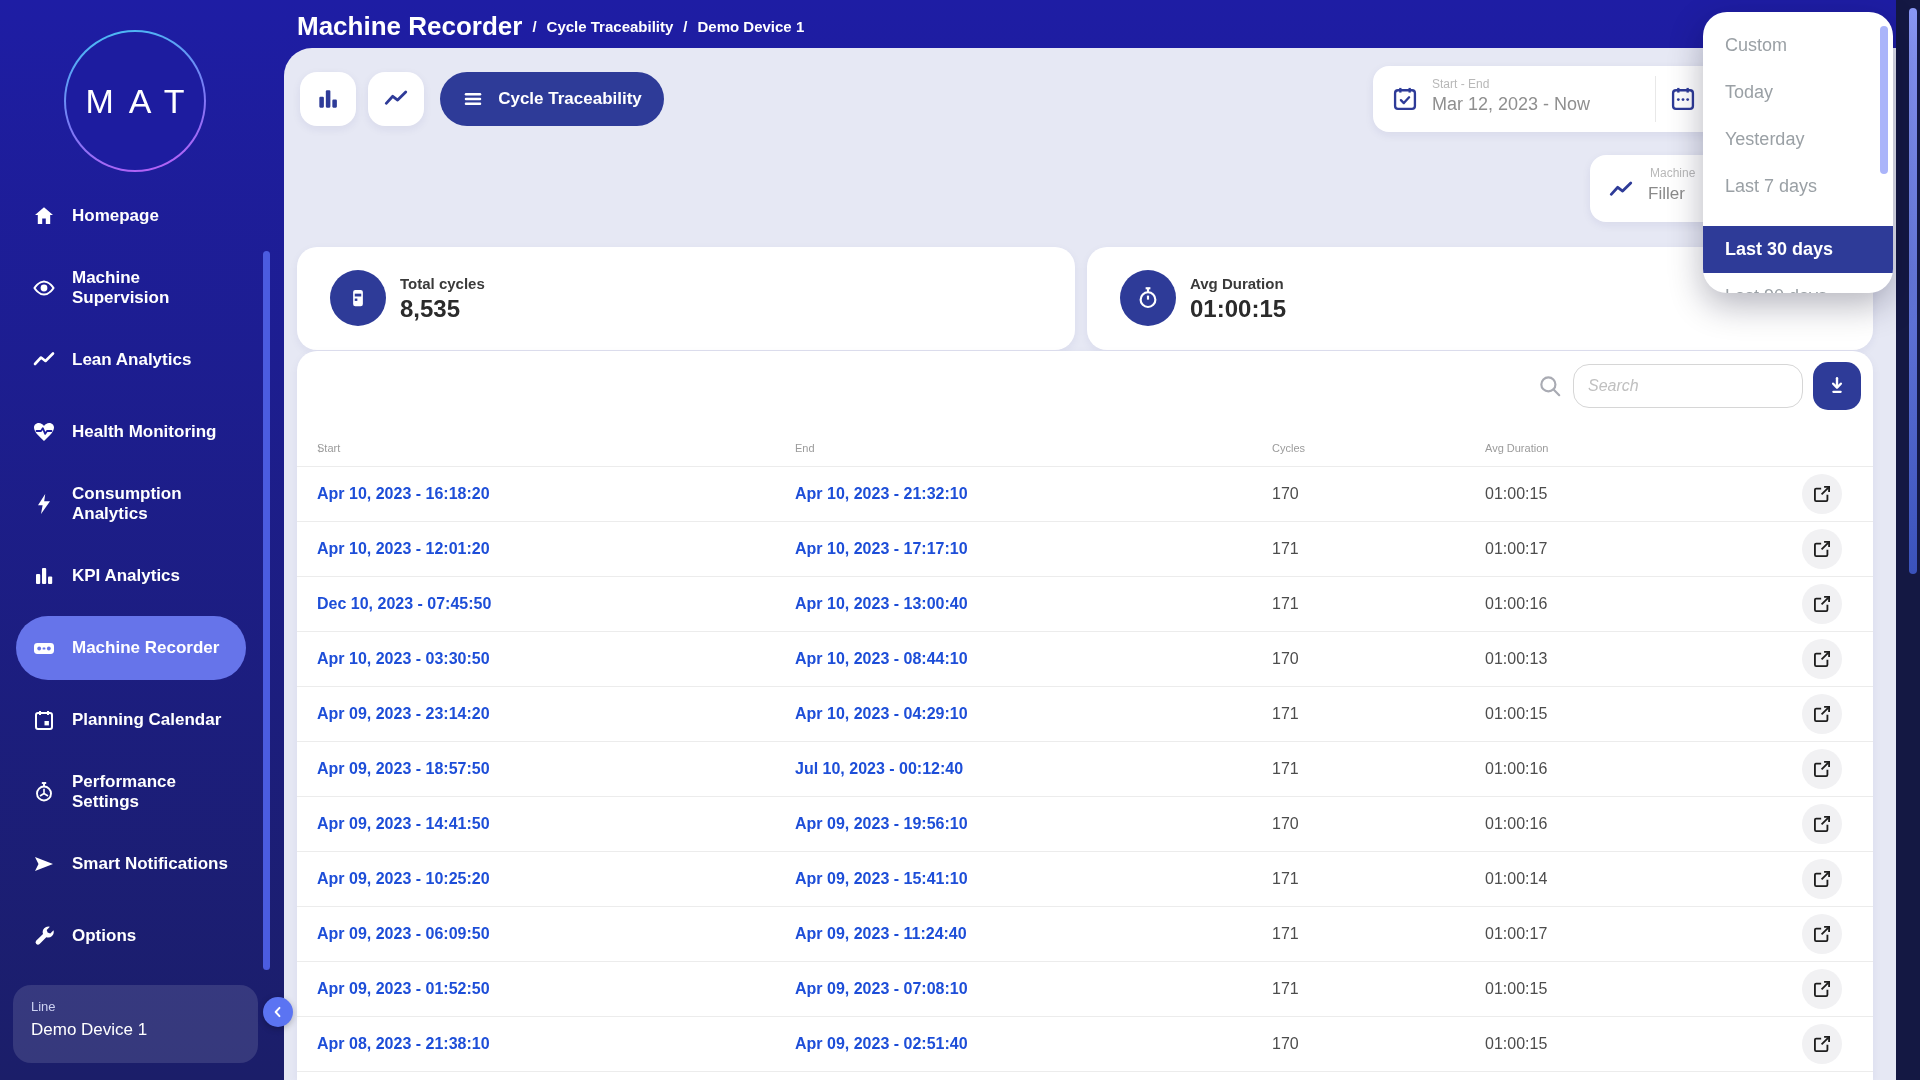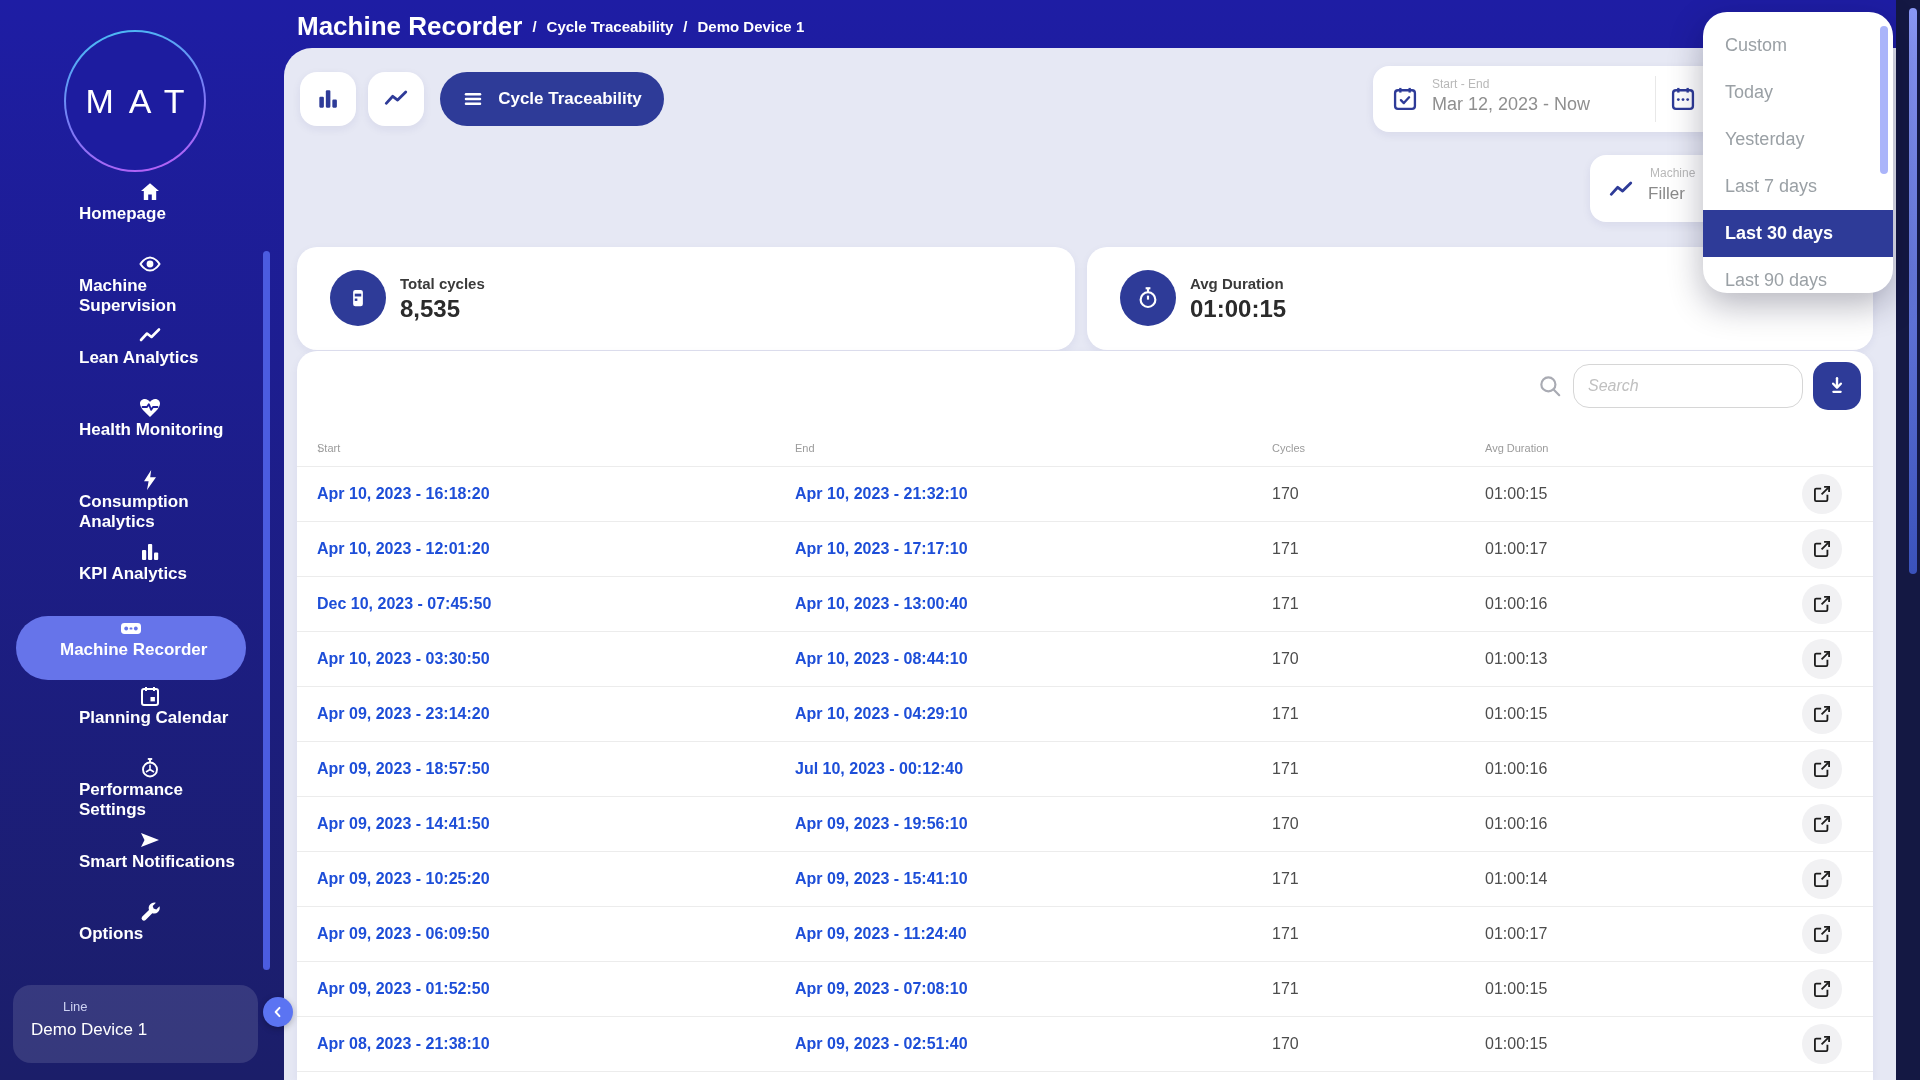--- a/index.html
+++ b/index.html
@@ -9,30 +9,30 @@
 
   
   .sidebar { position:absolute; left:0; top:0; width:284px; height:788px; }
   .logo { position:absolute; left:64px; top:30px; width:142px; height:142px; border-radius:50%;
     border:2px solid transparent;
     background:linear-gradient(#1d1c9f,#1d1c9f) padding-box,
                linear-gradient(165deg,#45c4f5 0%,#7a7af5 55%,#c05cf7 100%) border-box;
     display:flex; align-items:center; justify-content:center; }
   .logo span { color:#fff; font-size:34px; letter-spacing:15px; text-indent:15px; font-weight:400; }
   .nav { position:absolute; top:180px; left:0; width:284px; }
-  .nav-item { height:72px; display:flex; align-items:center; padding-left:32px; cursor:pointer;flex-direction:column; }
+  .nav-item { height:72px; display:flex; align-items:center; padding-left:32px; cursor:pointer; }
   .nav-item .nicon { width:24px; height:24px; flex:0 0 24px; margin-right:16px; }
   .nav-item .nlabel { color:#fff; font-size:17px; font-weight:700; line-height:1.15; width:158px; }
   .nav-item.active { background:#6674ea; border-radius:32px; margin:4px 38px 4px 16px;
     height:64px; padding-left:16px; }
   .side-scroll { position:absolute; left:263px; top:251px; width:7px; height:719px;
     border-radius:4px; background:#4b5ce0; }
   .device-card { position:absolute; left:13px; top:985px; width:245px; height:78px;
     border-radius:18px; background:rgba(255,255,255,0.12); color:#fff; padding:14px 18px; }
-  .device-card .dlabel { font-size:13px; color:#cdd2f2;margin-left:32px; }
+  .device-card .dlabel { font-size:13px; color:#cdd2f2; }
   .device-card .dvalue { font-size:17px; margin-top:6px; }
   .collapse-btn { position:absolute; left:263px; top:997px; width:30px; height:30px; border-radius:50%;
     background:#5b74f2; display:flex; align-items:center; justify-content:center; z-index:30; cursor:pointer;
     box-shadow:0 2px 6px rgba(0,0,0,0.25); }
 
   
   .breadcrumb { position:absolute; left:297px; top:8px; height:36px; display:flex;
     align-items:center; gap:10px; color:#fff; z-index:2; }
   .breadcrumb .title { font-size:26px; font-weight:800; }
   .breadcrumb .sep { font-size:15px; font-weight:600; }
@@ -83,21 +83,21 @@
   .trow .c-start, .trow .c-end { font-size:16px; font-weight:700; color:#1d4ed8; }
   .trow .c-cycles, .trow .c-avg { font-size:16px; color:#4c4c4c; }
   .act-btn { position:absolute; left:1505px; top:7px; width:40px; height:40px; border-radius:50%;
     background:#f1f1f3; display:flex; align-items:center; justify-content:center; cursor:pointer; }
 
   
   .dropdown { position:absolute; left:1703px; top:12px; width:190px; height:281px; border-radius:24px;
     background:#fff; z-index:50; box-shadow:0 12px 34px rgba(10,10,40,0.30); padding-top:10px; overflow:hidden; }
   .dd-item { height:47px; display:flex; align-items:center; padding-left:22px; font-size:18px;
     color:#9aa0a5; cursor:pointer; }
-  .dd-item.selected { background:#2e3b98; color:#fff; font-weight:600; }
+  .dd-item.selected { background:#2e3b98; color:#fff; font-weight:600;margin-top:16px; }
   .dd-scroll { position:absolute; right:5px; top:14px; width:8px; height:148px; border-radius:4px;
     background:#aab4fa; }
 
   
   .navy-strip { position:absolute; right:0; top:0; width:24px; height:1080px; background:#141843; z-index:40; }
   .page-scroll { position:absolute; left:13px; top:8px; width:8px; height:566px; border-radius:4px;
     background:linear-gradient(180deg,#8a97f5,#3a52bb); }
 </style>
 </head>
 <body>

